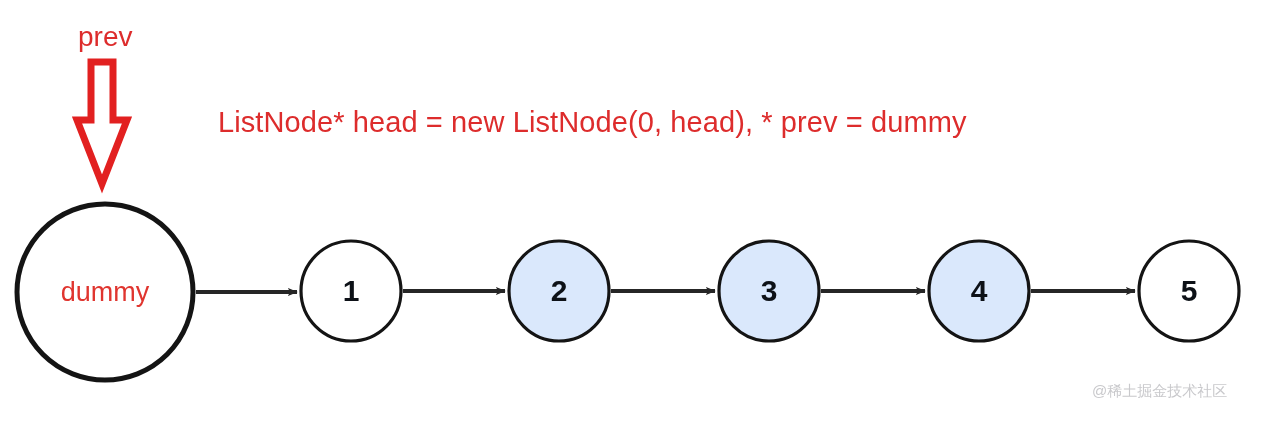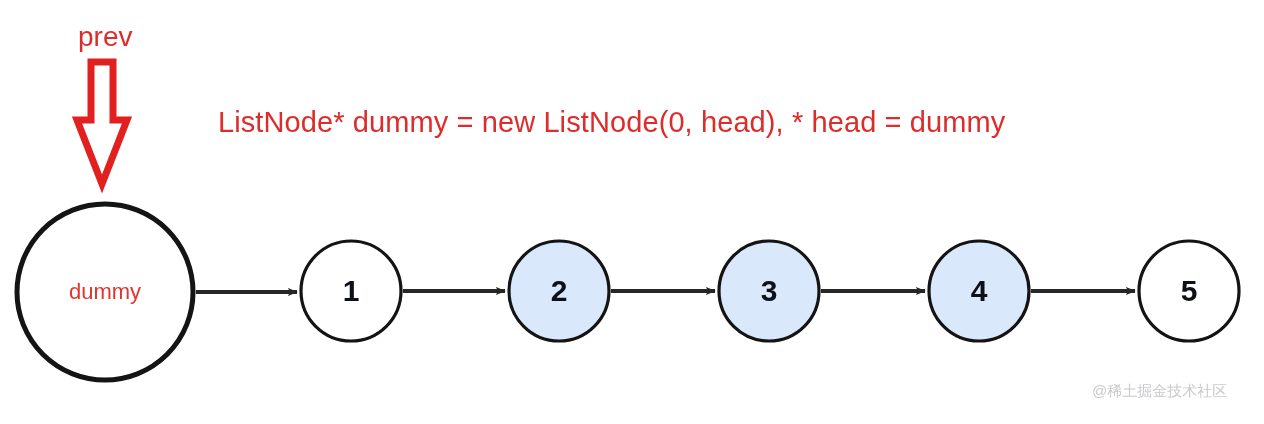--- a/index.html
+++ b/index.html
@@ -49,21 +49,21 @@
     font-weight: bold;
     color: #0d1117;
     white-space: nowrap;
     line-height: 1;
     transform: translate(-50%, -50%);
     font-size: 30px;
   }
   .node-label.dummy-label {
     font-weight: normal;
     color: #e0352f;
-    font-size: 22px;
+    font-size: 27px;
   }
   .watermark {
     position: absolute;
     font-family: Liberation Sans, sans-serif;
     font-size: 15px;
     color: #c9c9cc;
     white-space: nowrap;
     line-height: 1;
   }
 </style>
@@ -97,21 +97,21 @@
       <circle cx="351" cy="291" r="50" fill="#ffffff" stroke="#141414" stroke-width="3.2"></circle>
       <circle cx="559" cy="291" r="50" fill="#dae8fc" stroke="#141414" stroke-width="3.2"></circle>
       <circle cx="769" cy="291" r="50" fill="#dae8fc" stroke="#141414" stroke-width="3.2"></circle>
       <circle cx="979" cy="291" r="50" fill="#dae8fc" stroke="#141414" stroke-width="3.2"></circle>
       <circle cx="1189" cy="291" r="50" fill="#ffffff" stroke="#141414" stroke-width="3.2"></circle>
     </g>
   </svg>
 
   <div class="pointer-label" style="left:78px; top:23px;">prev</div>
 
-  <div class="code-line" style="left:218px; top:108px;">ListNode* dummy = new ListNode(0, head), * head = dummy</div>
+  <div class="code-line" style="left:218px; top:108px;">ListNode* head = new ListNode(0, head), * prev = dummy</div>
 
   <div class="node-label dummy-label" style="left:105px; top:292px;">dummy</div>
   <div class="node-label" style="left:351px; top:291px;">1</div>
   <div class="node-label" style="left:559px; top:291px;">2</div>
   <div class="node-label" style="left:769px; top:291px;">3</div>
   <div class="node-label" style="left:979px; top:291px;">4</div>
   <div class="node-label" style="left:1189px; top:291px;">5</div>
 
   <div class="watermark" style="left:1092px; top:383px;">@稀土掘金技术社区</div>
 

